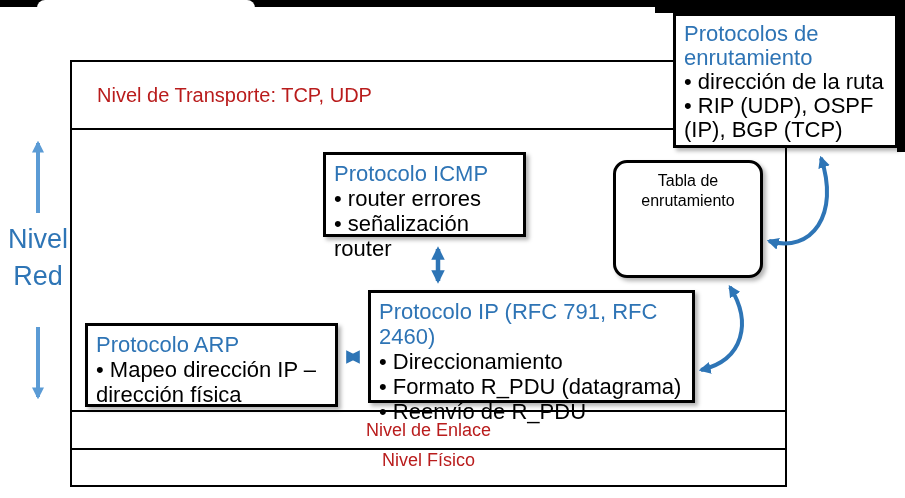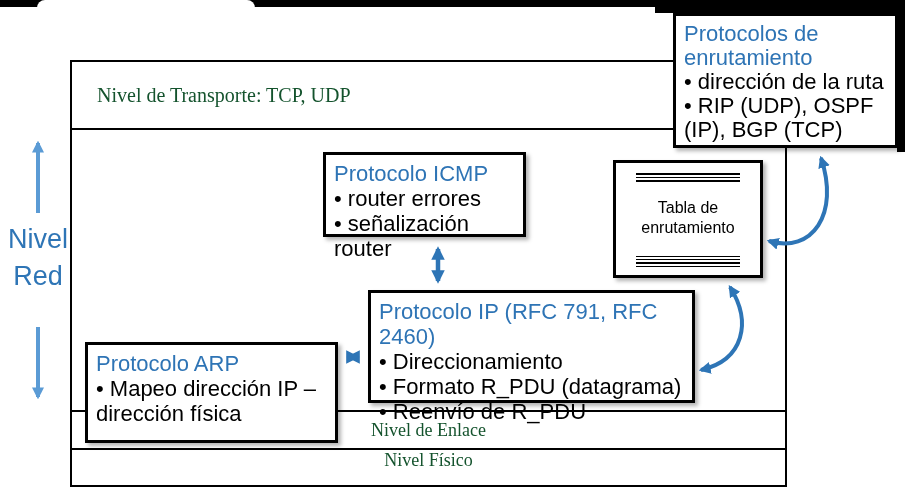--- a/index.html
+++ b/index.html
@@ -9,43 +9,43 @@
   }
   
   .topbar        { position:absolute; left:0; top:0; width:905px; height:7px; background:#000; z-index:5; }
   .topbar-right  { position:absolute; left:655px; top:0; width:250px; height:13px; background:#000; z-index:5; }
   .right-strip   { position:absolute; left:897px; top:0; width:8px; height:152px; background:#000; z-index:5; }
   .slide-tab     { position:absolute; left:37px; top:0; width:218px; height:8px; background:#fff;
                    border-radius:8px 8px 0 0; z-index:6; }
 
   
   .layer-box { position:absolute; box-sizing:border-box; border:2px solid #000; background:#fff;
-               color:#14532d; z-index:1;font-family:Liberation Serif, serif; }
+               color:#b91c1c; z-index:1; }
   #transport { left:70px; top:60px;  width:717px; height:70px; display:flex; align-items:center;
                padding-left:25px; font-size:20px; }
   #netbox    { left:70px; top:130px; width:717px; height:282px; border-top:none; background:transparent; }
   #linkbox   { left:70px; top:412px; width:717px; height:38px; border-top:none; display:flex;
                align-items:center; justify-content:center; font-size:18px; }
   #physbox   { left:70px; top:450px; width:717px; height:37px; border-top:none; display:flex;
                align-items:flex-start; justify-content:center; font-size:18px; }
 
   
   .p-box { position:absolute; box-sizing:border-box; border:3px solid #000; background:#fff;
            box-shadow:3px 3px 4px rgba(0,0,0,0.30); color:#000; font-size:22px; line-height:25px;
            padding:6px 8px; z-index:15; }
   .p-box .title { color:#2E74B5; }
   #icmp  { left:323px; top:152px; width:203px; height:85px; }
   #ip    { left:368px; top:290px; width:327px; height:113px; }
-  #arp   { left:85px;  top:323px; width:253px; height:101px;margin-top:19px; }
+  #arp   { left:85px;  top:323px; width:253px; height:84px; }
   #proto { left:673px; top:13px;  width:225px; height:135px; line-height:24px; z-index:20; }
 
   
   #tabla { left:613px; top:160px; width:150px; height:118px; padding:8px 8px;
-           display:flex; flex-direction:column; justify-content:space-between;
-           text-align:center; font-size:16px; line-height:20px; }
+           display:flex; flex-direction:row; justify-content:space-between;
+           text-align:center; font-size:16px; line-height:20px;border-radius:14px; }
   .tline { background:#000; margin:2px auto 0 auto; width:82%; }
   .tline.t1 { height:1px; } .tline.t2 { height:2px; }
 
   
   #nivel-red { position:absolute; left:0; top:221px; width:76px; text-align:center;
                color:#2E75B6; font-size:27px; line-height:37px; z-index:10; }
 
   
   #arrows { position:absolute; left:0; top:0; width:905px; height:498px; z-index:50;
             pointer-events:none; }

